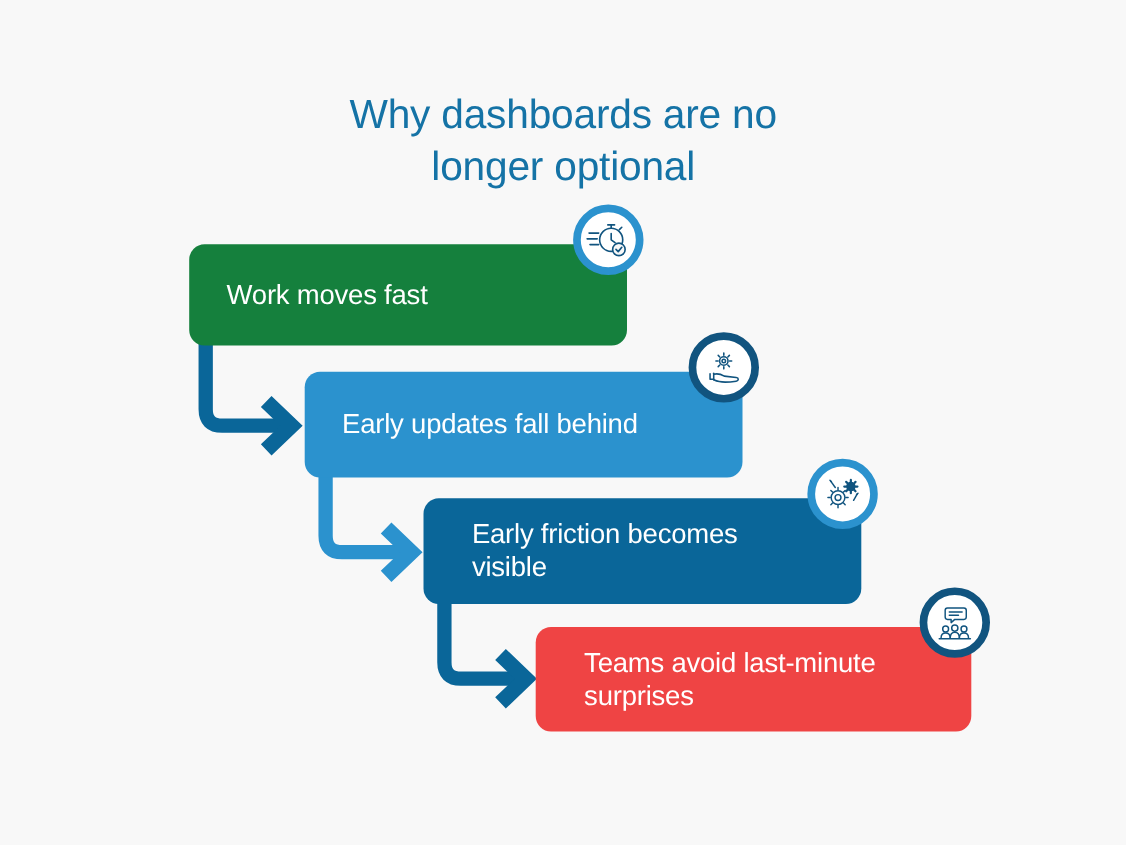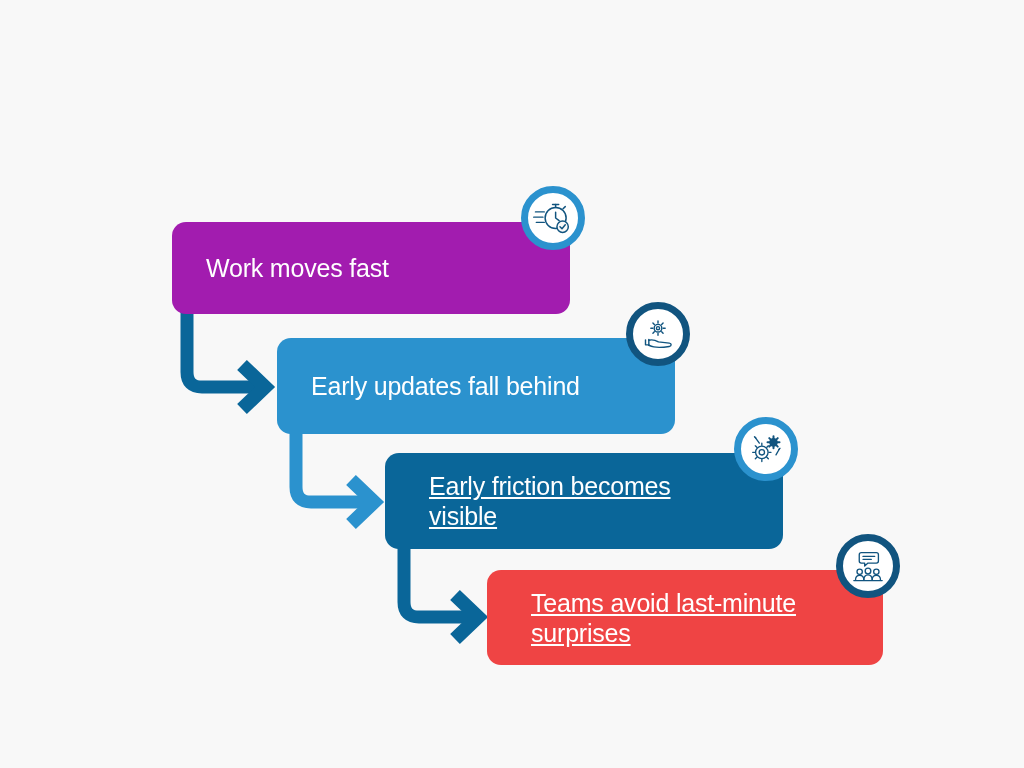--- a/index.html
+++ b/index.html
@@ -55,27 +55,27 @@
   .step-label {
     color: #ffffff;
     font-size: 25px;
     line-height: 30px;
     font-weight: 400;
     padding-left: 34px;
     padding-right: 70px;
     letter-spacing: -0.2px;
   }
 
-  .step-1 { left: 172px; top: 222px;  width: 398px; height: 92px;  background: #a21caf; }
+  .step-1 { left: 172px; top: 222px;  width: 398px; height: 92px;  background: #15803d; }
   .step-2 { left: 277px; top: 338px;  width: 398px; height: 96px;  background: #2b92ce; }
   .step-3 { left: 385px; top: 453px;  width: 398px; height: 96px;  background: #0a6699; }
   .step-4 { left: 487px; top: 570px;  width: 396px; height: 95px;  background: #ef4444; }
 
   .step-3 .step-label,
-  .step-4 .step-label { padding-left: 44px; text-decoration: underline; }
+  .step-4 .step-label { padding-left: 44px; }
 
   
   .badge {
     position: absolute;
     width: 64px;
     height: 64px;
     border-radius: 50%;
     background: #ffffff;
     box-sizing: border-box;
     display: flex;
@@ -87,20 +87,24 @@
   .badge-1 { left: 521px; top: 186px; border: 7px solid #2b92ce; }
   .badge-2 { left: 626px; top: 302px; border: 7px solid #11547f; }
   .badge-3 { left: 734px; top: 417px; border: 7px solid #2b92ce; }
   .badge-4 { left: 836px; top: 534px; border: 7px solid #11547f; }
 </style>
 </head>
 <body>
 
 <div id="canvas">
 
+  <div class="title">
+    <div>Why dashboards are no</div>
+    <div>longer optional</div>
+  </div>
 
   <svg id="connectors" viewBox="0 0 1024 768" width="1024" height="768">
 
     <g>
       <path d="M187,305 L187,372 Q187,387 202,387 L268,387" fill="none" stroke="#0a6699" stroke-width="13" stroke-linecap="butt" stroke-linejoin="round"></path>
       <path d="M242,365 L265,387 L242,409" fill="none" stroke="#0a6699" stroke-width="14" stroke-linecap="butt" stroke-linejoin="miter"></path>
     </g>
 
     <g>
       <path d="M296,426 L296,487 Q296,502 311,502 L377,502" fill="none" stroke="#2b92ce" stroke-width="13" stroke-linecap="butt" stroke-linejoin="round"></path>

